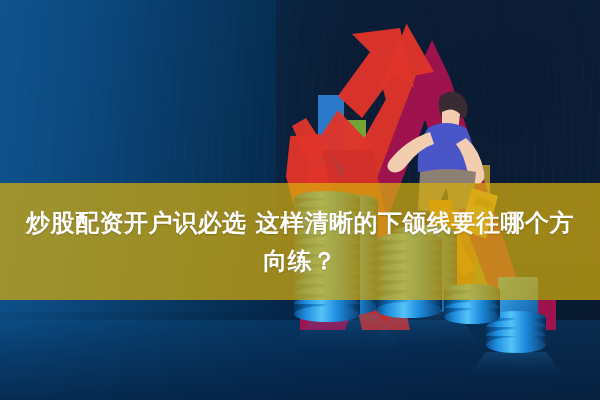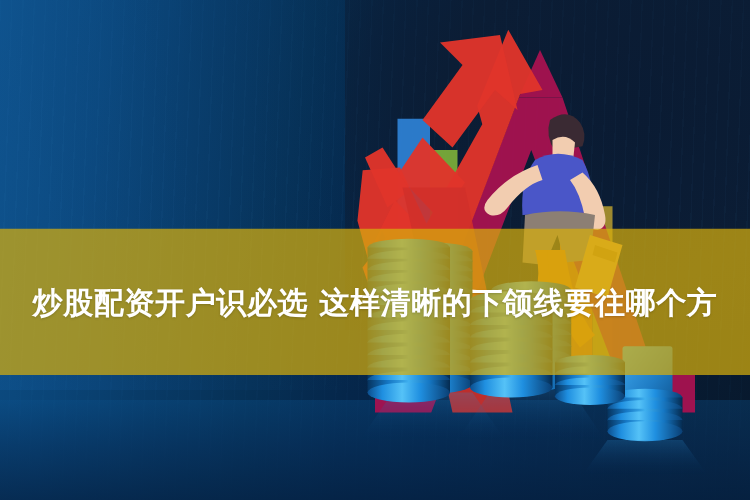--- a/index.html
+++ b/index.html
@@ -328,15 +328,16 @@
       <ellipse cx="472" cy="299" rx="28" ry="6" fill="url(#gCoin2)"></ellipse>
       <rect x="444" y="299" width="56" height="9" fill="url(#gCoinEdge2)"></rect>
       <ellipse cx="472" cy="308" rx="28" ry="6" fill="url(#gCoin2)"></ellipse>
       <rect x="444" y="308" width="56" height="9" fill="url(#gCoinEdge2)"></rect>
       <ellipse cx="472" cy="317" rx="28" ry="7" fill="url(#gCoin2)"></ellipse>
     </g>
   </svg>
 
   <div class="caption-band">
     <div class="caption-text">炒股配资开户识必选 这样清晰的下颌线要往哪个方</div>
+    <div class="caption-text">向练？</div>
   </div>
 
 </div>
 
 </body></html>

